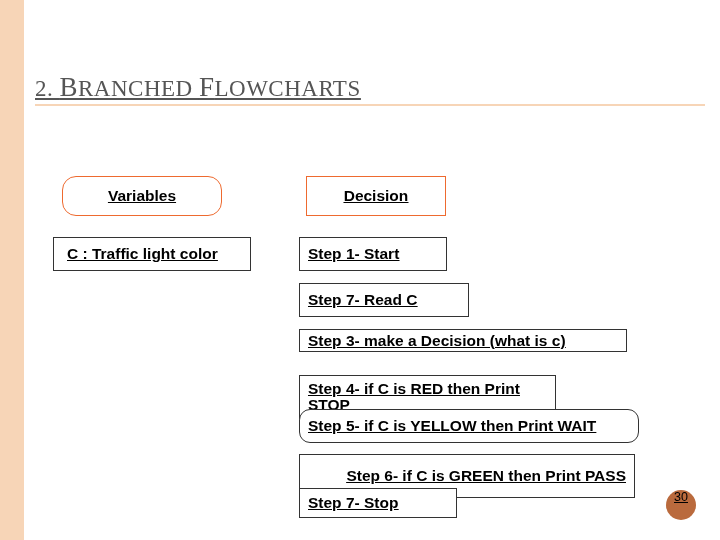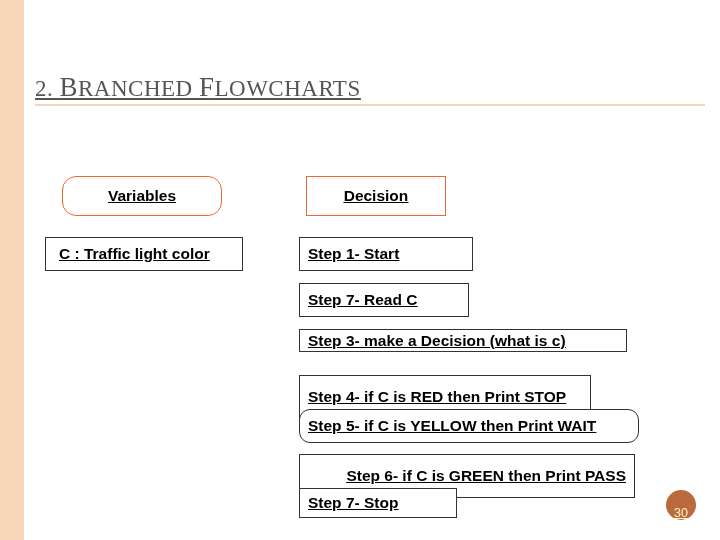--- a/index.html
+++ b/index.html
@@ -45,23 +45,23 @@
     border-color: #ee6a2f;
     justify-content: center;
   }
   .pagenum {
     position: absolute;
     right: 24px;
     bottom: 20px;
     width: 30px; height: 30px;
     border-radius: 50%;
     background: #ba6a3d;
-    color: #fef9c3;
+    color: #000000;
     display: flex;
-    align-items: flex-end;
+    align-items: flex-start;
     justify-content: center;
     font-family: Arial, Helvetica, sans-serif;
     font-size: 12.5px;
   }
   .pad { padding: 0 8px; }
 </style>
 </head>
 <body>
 
 <div class="left-band"></div>
@@ -72,37 +72,37 @@
 <div class="underline"></div>
 
 <div class="box header" style="left:62px; top:176px; width:160px; height:40px;border-radius:14px;">
   <span>Variables</span>
 </div>
 
 <div class="box header" style="left:306px; top:176px; width:140px; height:40px;">
   <span>Decision</span>
 </div>
 
-<div class="box pad" style="left:45px; top:237px; width:198px; height:34px;padding-left:13px;">
+<div class="box pad" style="left:53px; top:237px; width:198px; height:34px;padding-left:13px;">
   <span>C : Traffic light color</span>
 </div>
 
-<div class="box pad" style="left:299px; top:237px; width:174px; height:34px;">
+<div class="box pad" style="left:299px; top:237px; width:148px; height:34px;">
   <span>Step 1- Start</span>
 </div>
 
 <div class="box pad" style="left:299px; top:283px; width:170px; height:34px;">
   <span>Step 7- Read C</span>
 </div>
 
 <div class="box pad" style="left:299px; top:329px; width:328px; height:23px;">
   <span>Step 3- make a Decision (what is c)</span>
 </div>
 
-<div class="box pad" style="left:299px; top:375px; width:292px; height:44px; line-height:1.05; overflow:hidden;">
+<div class="box pad" style="left:299px; top:375px; width:257px; height:44px; line-height:1.05; overflow:hidden;">
   <span>Step 4- if C is RED then Print STOP</span>
 </div>
 
 <div class="box pad" style="left:299px; top:409px; width:340px; height:34px;border-radius:11px;">
   <span>Step 5- if C is YELLOW then Print WAIT</span>
 </div>
 
 <div class="box pad" style="left:299px; top:454px; width:336px; height:44px; line-height:1.05; overflow:hidden;justify-content:flex-end;">
   <span>Step 6- if C is GREEN then Print PASS</span>
 </div>

